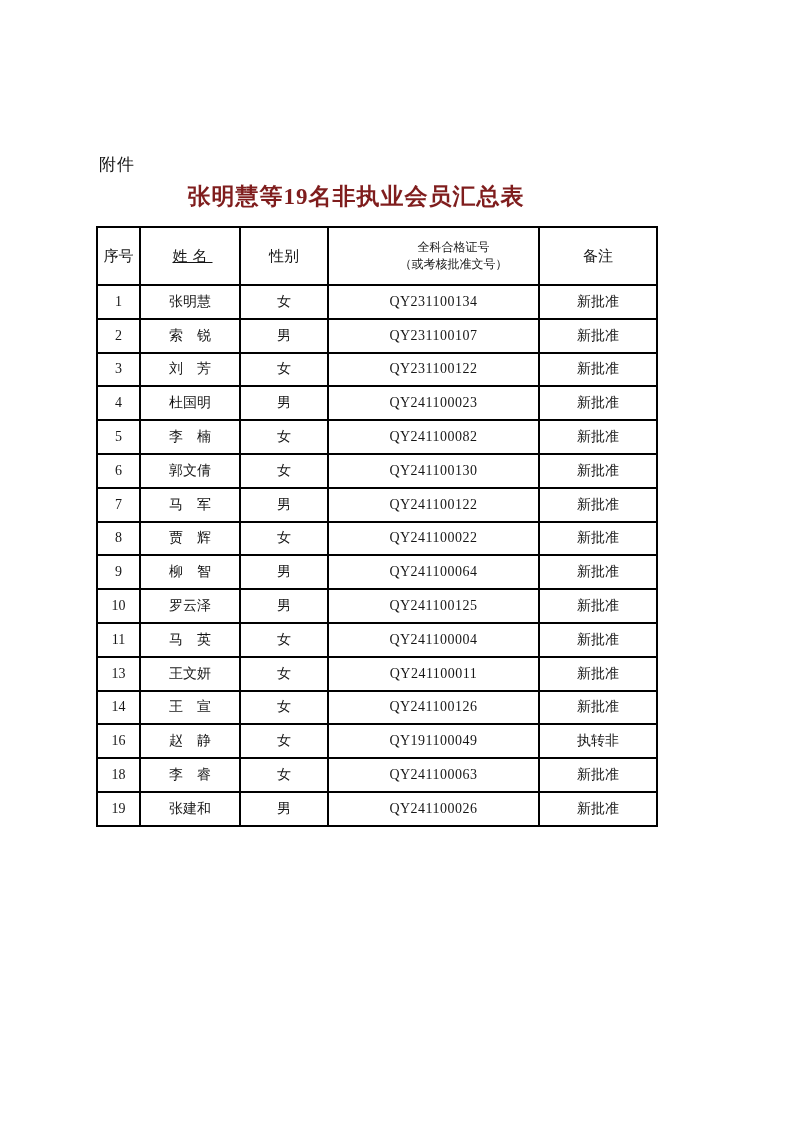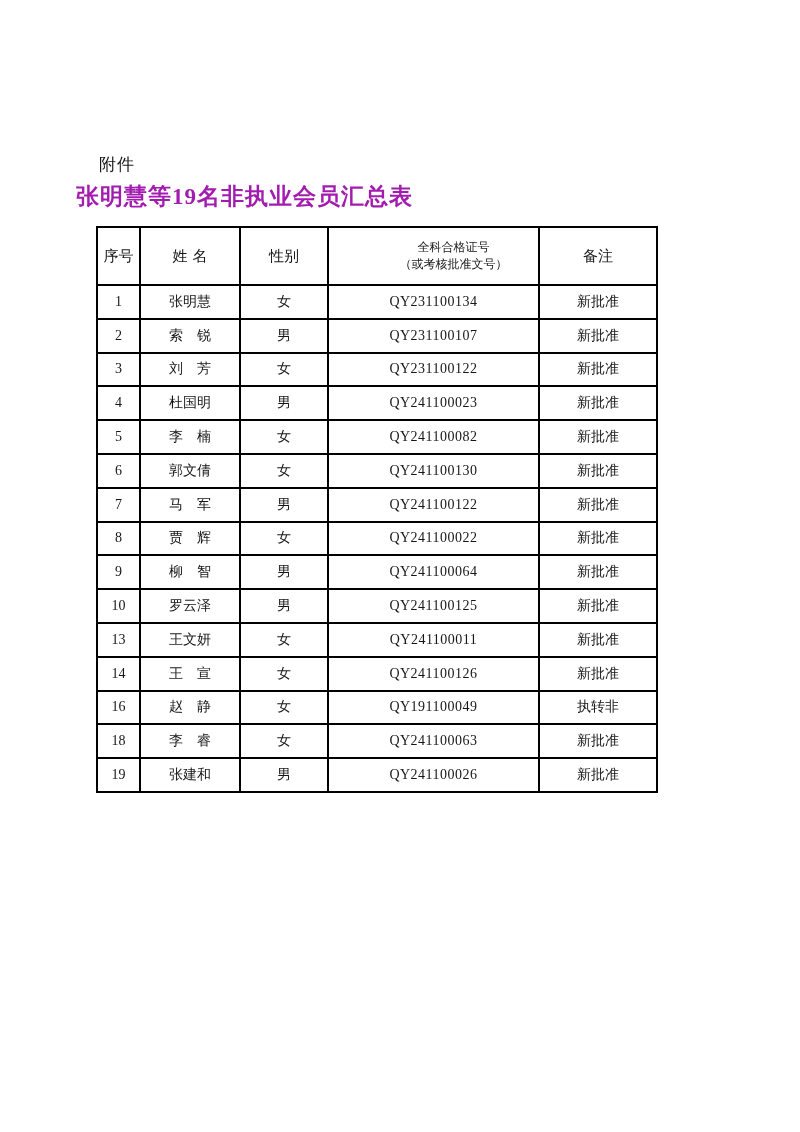--- a/index.html
+++ b/index.html
@@ -20,24 +20,25 @@
     font-size: 17px;
     font-family: "Liberation Sans", "DejaVu Sans", sans-serif;
     color: #161616;
     letter-spacing: 1px;
   }
   .doc-title {
     position: absolute;
     left: 76px;
     top: 181px;
     width: 560px;
+    text-align: center;
     font-size: 23px;
     font-weight: bold;
     letter-spacing: 1px;
-    color: #a21caf;
+    color: #7f1d1d;
     white-space: nowrap;
   }
   table.members {
     position: absolute;
     left: 96px;
     top: 226px;
     width: 560px;
     table-layout: fixed;
     border-collapse: collapse;
   }
@@ -47,21 +48,21 @@
     text-align: center;
     vertical-align: middle;
     padding: 0;
     color: #161616;
   }
   table.members thead th {
     height: 56px;
     font-size: 15px;
     font-weight: normal;
   }
-  th.hdr-name { letter-spacing: 5px; text-indent: 5px; }
+  th.hdr-name { letter-spacing: 5px; text-indent: 5px; text-decoration: underline; }
   .cert-hdr {
     font-size: 12px;
     line-height: 1.45;
     display: inline-block;
     margin-left: 40px;
   }
   table.members tbody td {
     height: 31.8px;
     font-size: 14px;
   }
@@ -164,20 +165,27 @@
     <td class="c-remark">新批准</td>
   </tr>
         <tr>
     <td class="c-no">10</td>
     <td class="c-name">罗云泽</td>
     <td class="c-gender">男</td>
     <td class="c-cert">QY241100125</td>
     <td class="c-remark">新批准</td>
   </tr>
         <tr>
+    <td class="c-no">11</td>
+    <td class="c-name">马　英</td>
+    <td class="c-gender">女</td>
+    <td class="c-cert">QY241100004</td>
+    <td class="c-remark">新批准</td>
+  </tr>
+        <tr>
     <td class="c-no">13</td>
     <td class="c-name">王文妍</td>
     <td class="c-gender">女</td>
     <td class="c-cert">QY241100011</td>
     <td class="c-remark">新批准</td>
   </tr>
         <tr>
     <td class="c-no">14</td>
     <td class="c-name">王　宣</td>
     <td class="c-gender">女</td>

